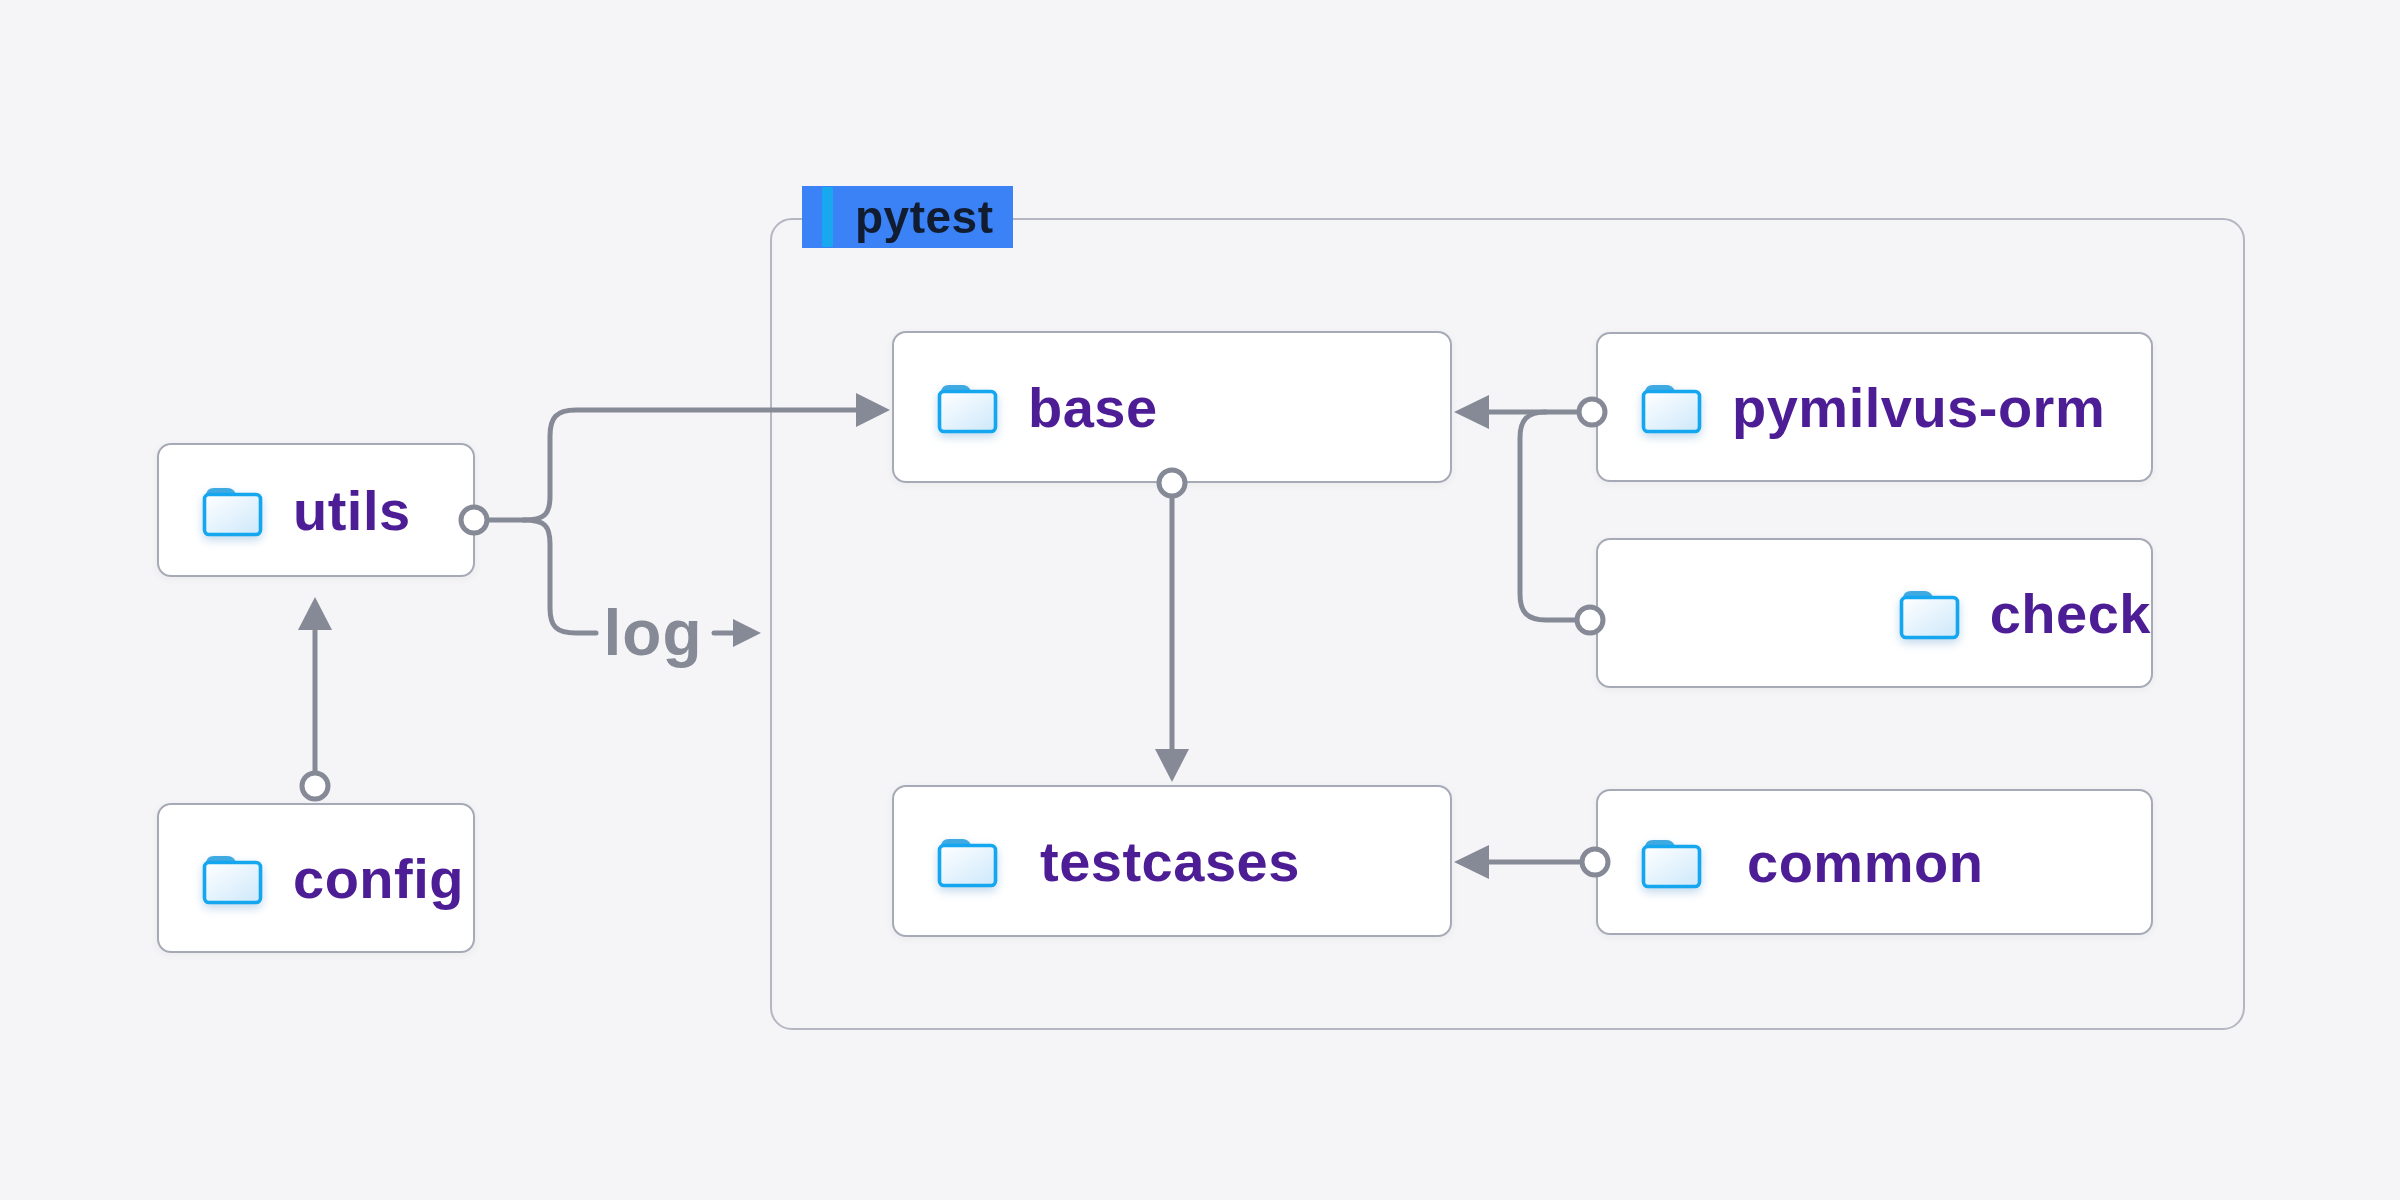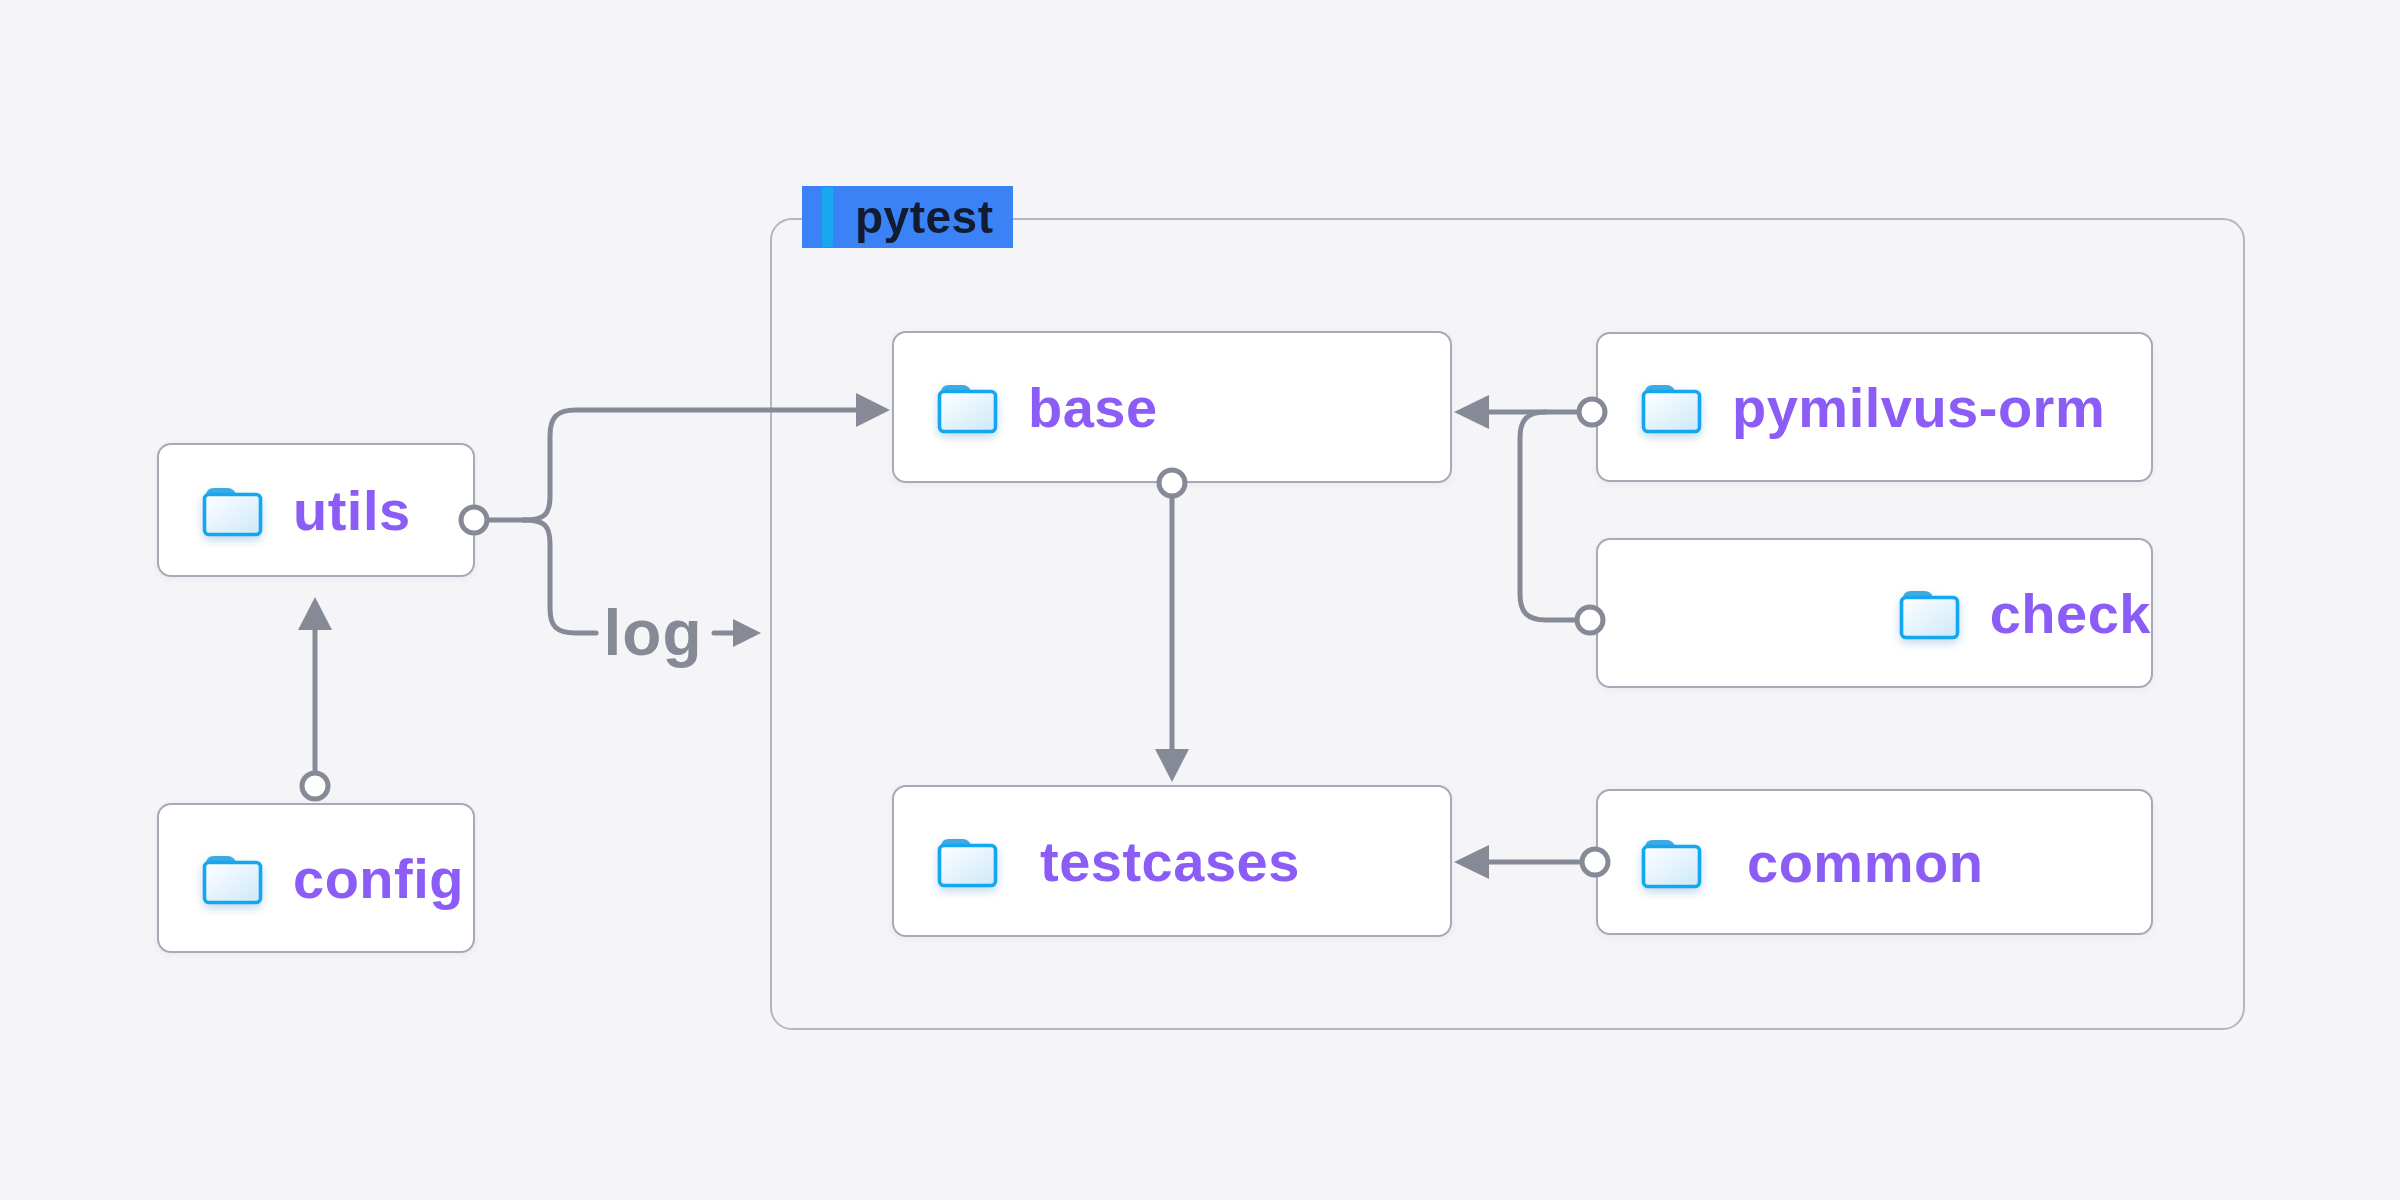--- a/index.html
+++ b/index.html
@@ -43,21 +43,21 @@
     background:#ffffff;
     border:2px solid #a6aab6;
     border-radius:14px;
     box-sizing:border-box;
     display:flex;align-items:center;
     padding-left:40px;gap:28px;
     box-shadow:0 2px 8px rgba(30,40,70,0.05);
     z-index:2;
   }
   .node .label{
-    font-size:56px;font-weight:700;color:#8b5cf6;
+    font-size:56px;font-weight:700;color:#4c1d95;
     letter-spacing:0.5px;
     white-space:nowrap;
   }
   .node .icon{
     width:66px;height:56px;display:inline-flex;
     filter:drop-shadow(0 4px 5px rgba(40,120,190,0.28));
   }
 
   #node-utils    {left:157px; top:443px; width:318px; height:134px;}
   #node-config   {left:157px; top:803px; width:318px; height:150px;}

